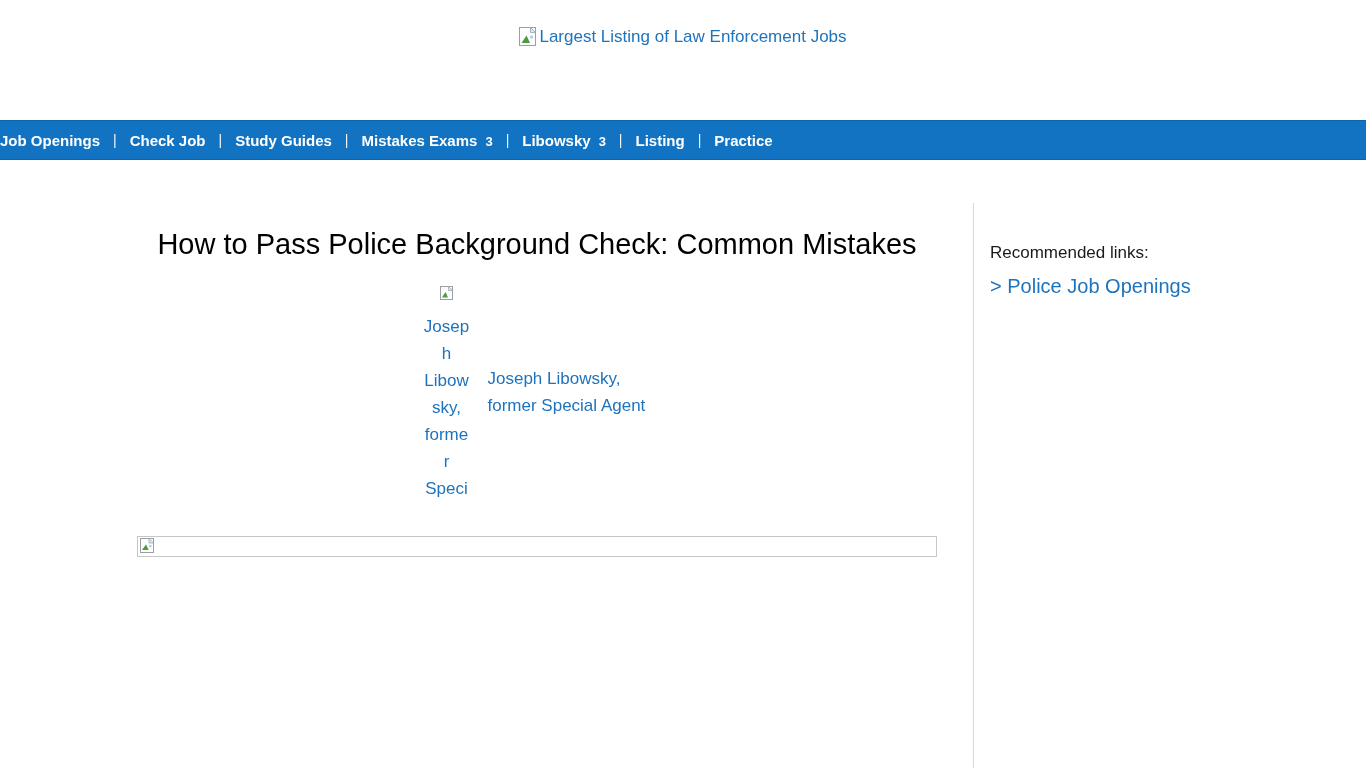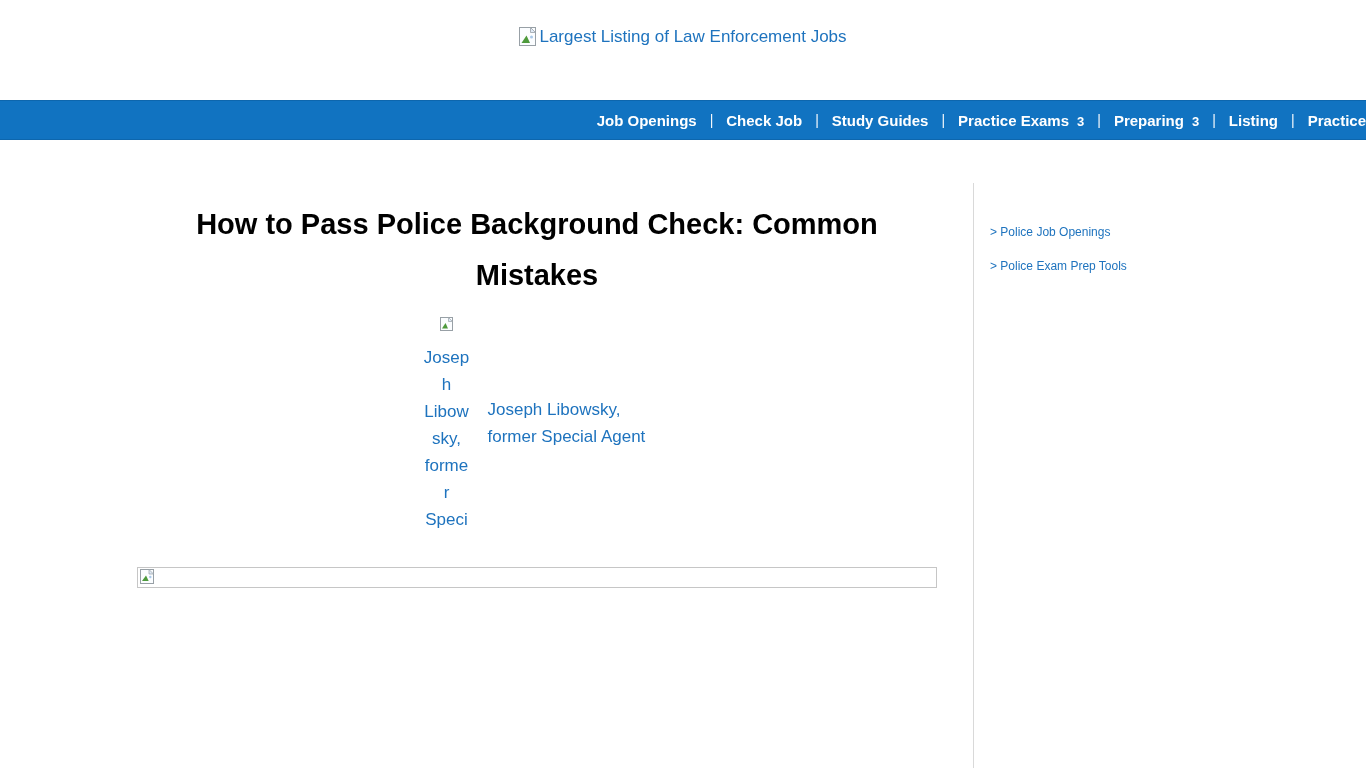--- a/index.html
+++ b/index.html
@@ -10,21 +10,21 @@
   .page {
     position: relative;
     width: 1366px;
     height: 768px;
     background: #ffffff;
     overflow: hidden;
   }
 
   
   .site-header {
-    height: 100px;
+    height: 120px;
     background: #ffffff;
     text-align: center;
     box-sizing: border-box;
     padding-top: 26px;
   }
   .logo-link {
     display: inline-flex;
     align-items: flex-start;
     color: #1e73be;
     font-size: 17px;
@@ -36,21 +36,21 @@
 
   
   .main-nav {
     height: 40px;
     background: #1173c1;
     border-top: 1px solid #0d66ad;
     border-bottom: 1px solid #0d66ad;
     box-sizing: border-box;
     display: flex;
     align-items: center;
-    justify-content: flex-end;
+    justify-content: flex-start;
     color: #ffffff;
   }
   .nav-item {
     color: #ffffff;
     font-size: 15px;
     font-weight: bold;
     text-decoration: none;
     cursor: pointer;
     display: inline-flex;
     align-items: baseline;
@@ -91,21 +91,21 @@
     flex: 1 1 auto;
     box-sizing: border-box;
     padding: 36px 20px 0 16px;
   }
 
   
   .article-title {
     margin: 16px 0 0 0;
     font-size: 29px;
     line-height: 51px;
-    font-weight: bold;
+    font-weight: normal;
     color: #000000;
     text-align: center;
   }
   .figure-row {
     margin-top: 14px;
     display: flex;
     justify-content: center;
     align-items: center;
   }
   .img-alt-box {
@@ -148,21 +148,21 @@
   }
 
   
   .sidebar-heading {
     color: #1a1a1a;
     font-size: 17px;
     line-height: 27px;
     margin-bottom: 7px;
   }
   .side-link-row {
-    font-size: 12px;
+    font-size: 20px;
     line-height: 27px;
     margin-bottom: 7px;
     color: #1e73be;
   }
   .side-link-prefix { color: #1e73be; }
   .side-link {
     color: #1e73be;
     text-decoration: none;
     cursor: pointer;
   }
@@ -196,26 +196,26 @@
     <span class="nav-sep">|</span>
     <a class="nav-item">
         <span>Check Job</span>
       </a>
     <span class="nav-sep">|</span>
     <a class="nav-item">
         <span>Study Guides</span>
       </a>
     <span class="nav-sep">|</span>
     <a class="nav-item">
-        <span>Practice Exams</span>
+        <span>Mistakes Exams</span>
         <span class="nav-dd">3</span>
       </a>
     <span class="nav-sep">|</span>
     <a class="nav-item">
-        <span>Preparing</span>
+        <span>Libowsky</span>
         <span class="nav-dd">3</span>
       </a>
     <span class="nav-sep">|</span>
     <a class="nav-item">
         <span>Listing</span>
       </a>
     <span class="nav-sep">|</span>
     <a class="nav-item">
         <span>Practice</span>
       </a>
@@ -243,24 +243,21 @@
             <path d="M2 12 L6 6.5 L8.7 12 Z" fill="#4e9a3c"></path>
             <circle cx="10.3" cy="8" r="1.2" fill="#a9c8e8"></circle>
           </svg>
         </span>
       </div>
     </main>
 
     <div class="v-divider"></div>
 
     <aside class="sidebar">
+      <div class="sidebar-heading">Recommended links:</div>
       <div class="side-link-row">
         <span class="side-link-prefix">&gt;</span>
         <a class="side-link">Police Job Openings</a>
       </div>
-      <div class="side-link-row">
-        <span class="side-link-prefix">&gt;</span>
-        <a class="side-link">Police Exam Prep Tools</a>
-      </div>
     </aside>
 
   </div>
 </div>
 
 </body></html>

